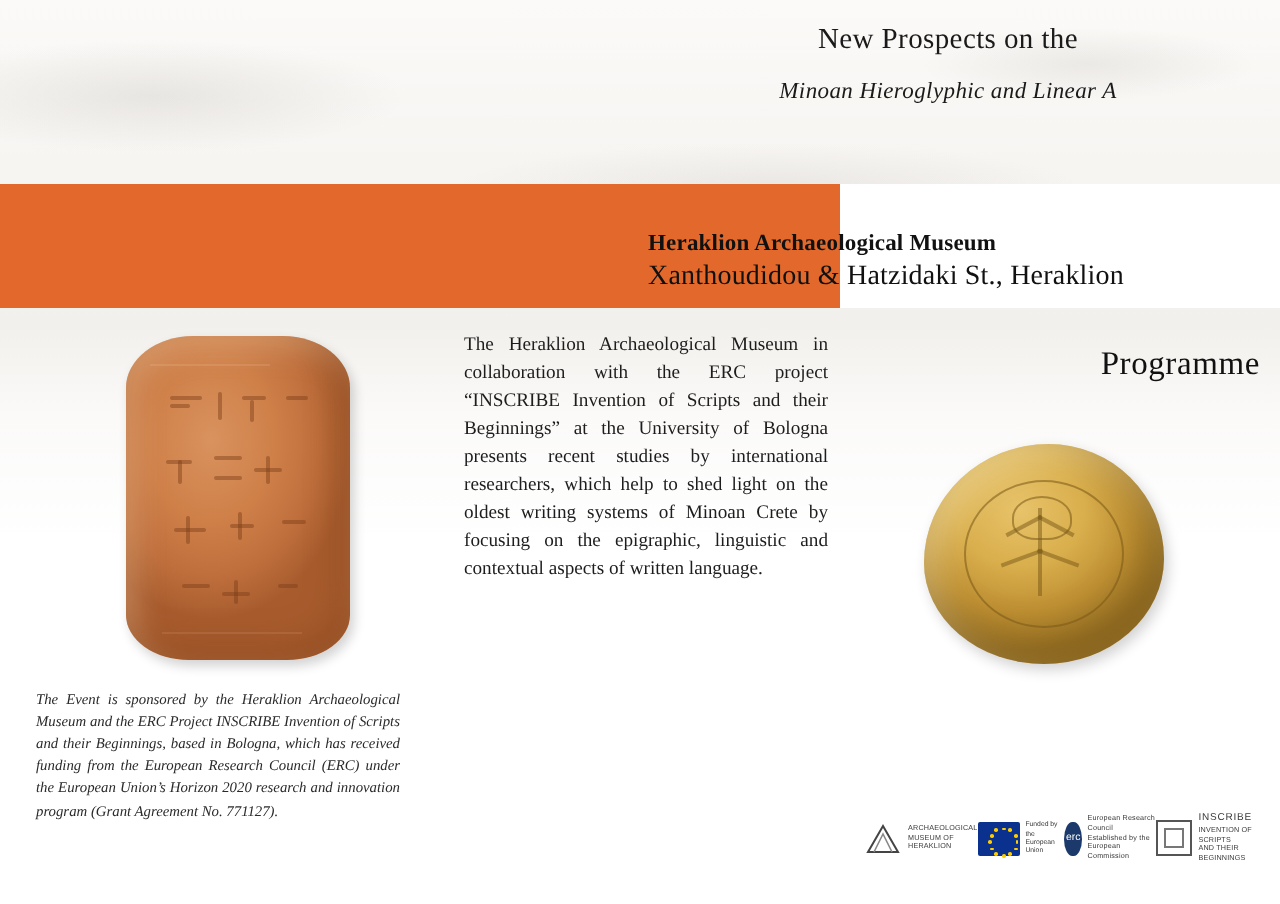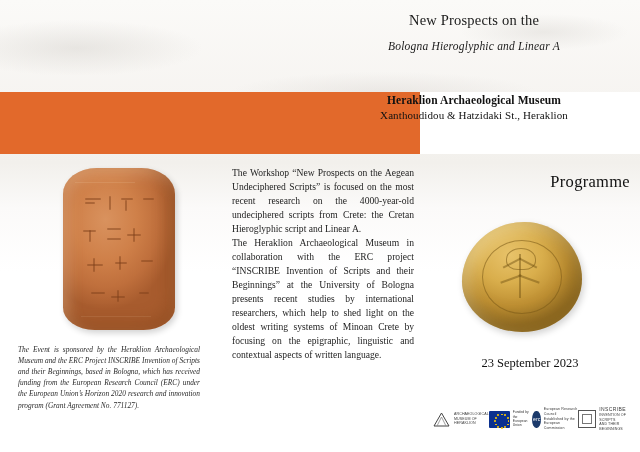--- a/index.html
+++ b/index.html
@@ -75,34 +75,34 @@
   .subtitle {
     margin-top: 10px;
     font-size: 11.5px;
     font-style: italic;
     letter-spacing: 0.2px;
   }
 
   .venue {
     position: absolute;
     right: 16px;
-    top: 94px;
+    top: 116px;
     width: 300px;
-    text-align: center;
+    text-align: left;
     color: #111111;
     font-family: Liberation Serif, serif;
   }
   .venue-name {
     font-size: 11.5px;
     font-weight: bold;
     letter-spacing: 0.1px;
   }
   .venue-address {
     margin-top: 3px;
-    font-size: 11px;
+    font-size: 14px;
     letter-spacing: 0.1px;
   }
 
   
   .tablet-wrap {
     position: absolute;
     left: 55px;
     top: 168px;
     width: 132px;
     height: 168px;
@@ -291,21 +291,21 @@
 
 <div class="poster">
 
   <div class="paper-texture"></div>
 
   <div class="orange-band"></div>
   <div class="band-right"></div>
 
   <div class="header">
     <div class="title-line">New Prospects on the</div>
-    <div class="subtitle">Bologna Hieroglyphic and Linear A</div>
+    <div class="subtitle">Minoan Hieroglyphic and Linear A</div>
   </div>
 
   <div class="venue">
     <div class="venue-name">Heraklion Archaeological Museum</div>
     <div class="venue-address">Xanthoudidou &amp; Hatzidaki St., Heraklion</div>
   </div>
 
   <div class="tablet-wrap">
     <div class="tablet">
       <div class="sign" style="left:22px; top:30px; width:16px; height:2px;"></div>
@@ -330,39 +330,37 @@
       <div class="sign" style="left:48px; top:128px; width:14px; height:2px;"></div>
       <div class="sign" style="left:76px; top:124px; width:10px; height:2px;"></div>
       <div class="scratch" style="left:12px; top:14px; width:60px; height:1px; opacity:0.5;"></div>
       <div class="scratch" style="left:18px; top:148px; width:70px; height:1px; opacity:0.4;"></div>
     </div>
   </div>
 
   <div class="caption">The Event is sponsored by the Heraklion Archaeological Museum and the ERC Project INSCRIBE Invention of Scripts and their Beginnings, based in Bologna, which has received funding from the European Research Council (ERC) under the European Union’s Horizon 2020 research and innovation program (Grant Agreement No. 771127).</div>
 
   <div class="body-text">
-    <p>The Workshop “New Prospects on the Aegean Undeciphered Scripts” is focused on the most recent research on the 4000-year-old undeciphered scripts from Crete: the Cretan Hieroglyphic script and Linear A.</p>
     <p>The Heraklion Archaeological Museum in collaboration with the ERC project “INSCRIBE Invention of Scripts and their Beginnings” at the University of Bologna presents recent studies by international researchers, which help to shed light on the oldest writing systems of Minoan Crete by focusing on the epigraphic, linguistic and contextual aspects of written language.</p>
   </div>
 
   <div class="programme">Programme</div>
 
   <div class="seal-wrap">
     <div class="seal">
       <div class="engrave" style="left:20px; top:18px; width:78px; height:72px;"></div>
       <div class="leafline" style="left:57px; top:32px; width:2px; height:44px;"></div>
       <div class="leafline" style="left:40px; top:40px; width:20px; height:2px; transform:rotate(-28deg);"></div>
       <div class="leafline" style="left:56px; top:40px; width:20px; height:2px; transform:rotate(28deg);"></div>
       <div class="leafline" style="left:38px; top:56px; width:22px; height:2px; transform:rotate(-20deg);"></div>
       <div class="leafline" style="left:56px; top:56px; width:22px; height:2px; transform:rotate(20deg);"></div>
       <div class="engrave" style="left:44px; top:26px; width:28px; height:20px; border-radius:50% 50% 40% 40%;"></div>
     </div>
   </div>
 
-  <div class="event-date">23 September 2023</div>
 
   <div class="logos">
 
     <div class="logo">
       <div class="logo-mark hm-mark">
         <svg width="19" height="19" viewBox="0 0 19 19" aria-hidden="true">
           <path d="M2 16 L9.5 3 L17 16 Z" fill="none" stroke="#444" stroke-width="1"></path>
           <path d="M5 16 L9.5 7 L14 16" fill="none" stroke="#888" stroke-width="0.8"></path>
         </svg>
       </div>

